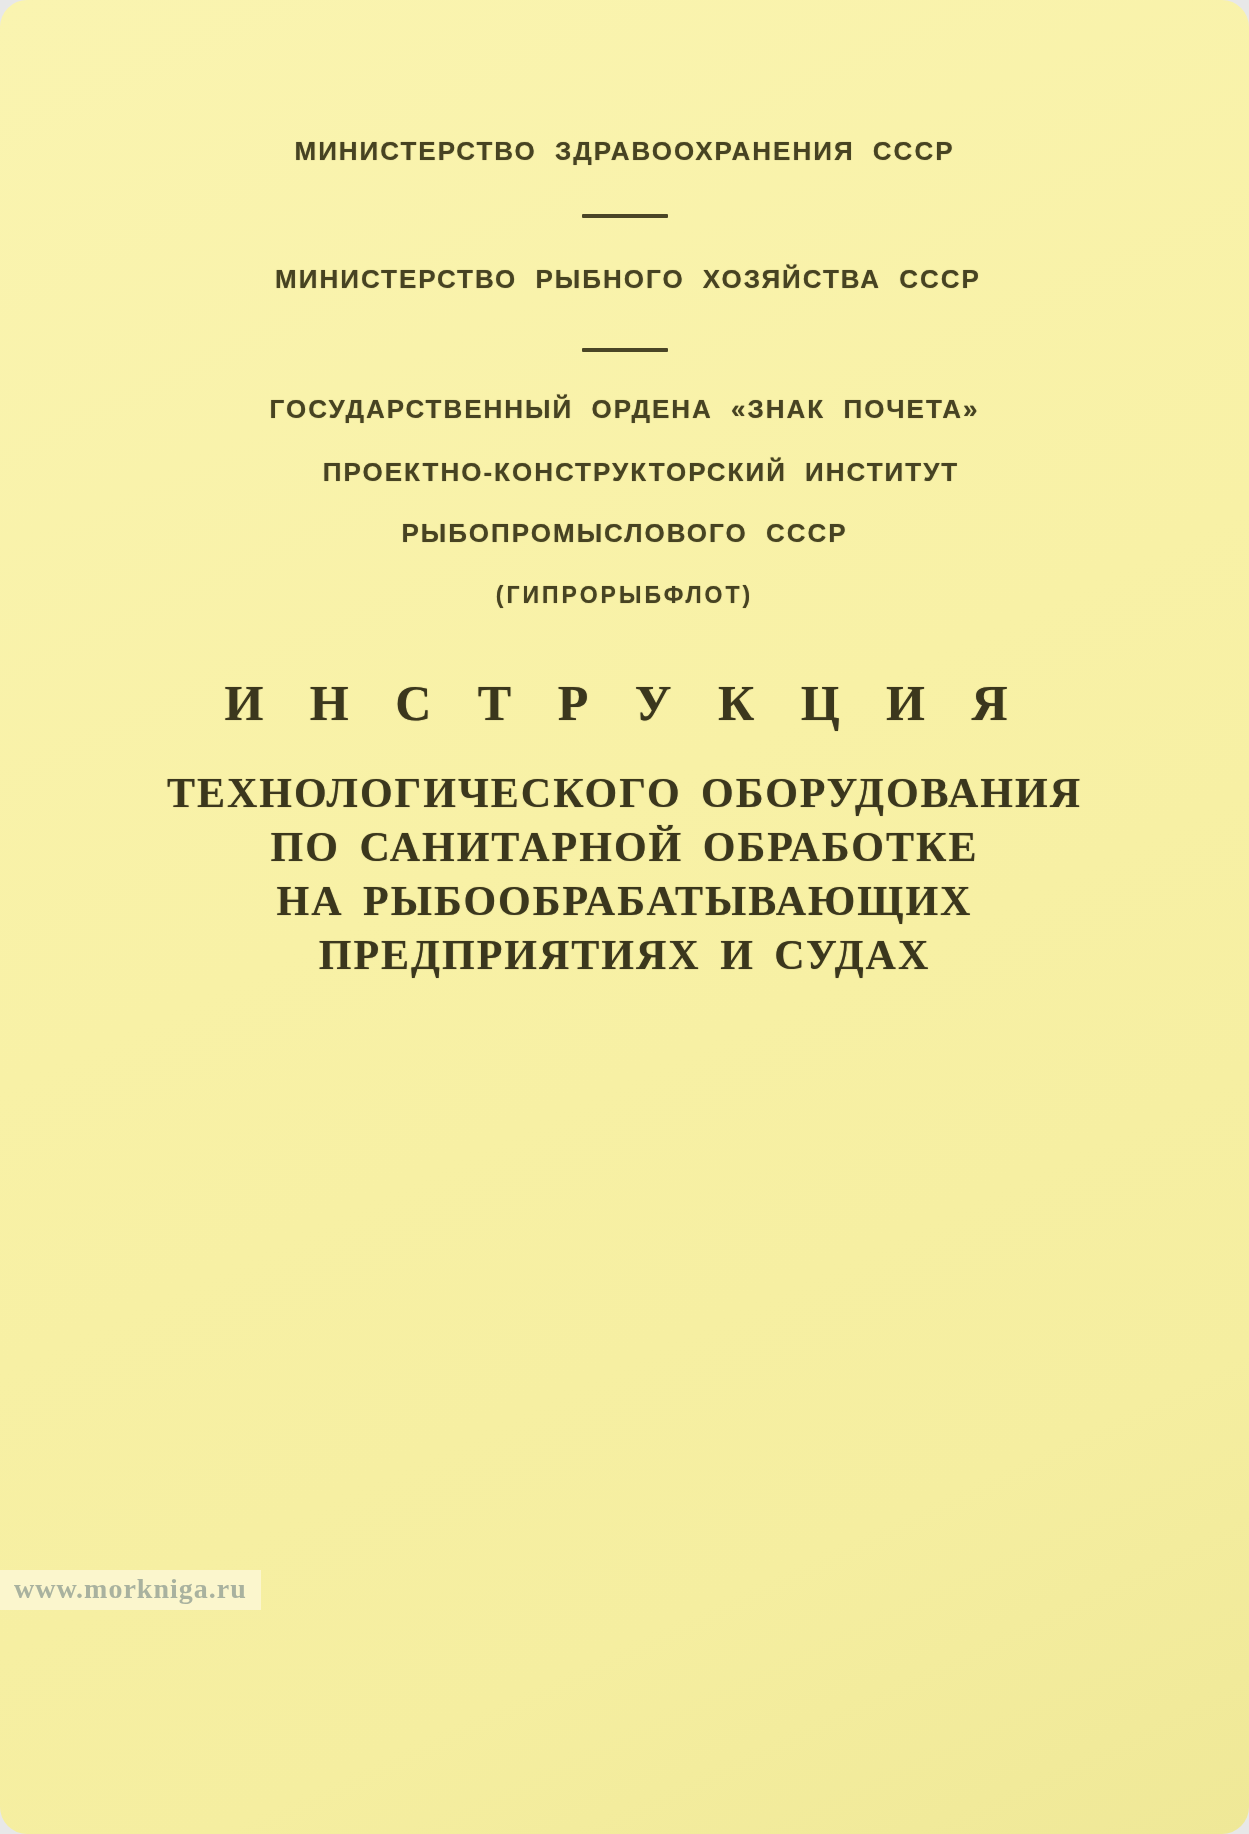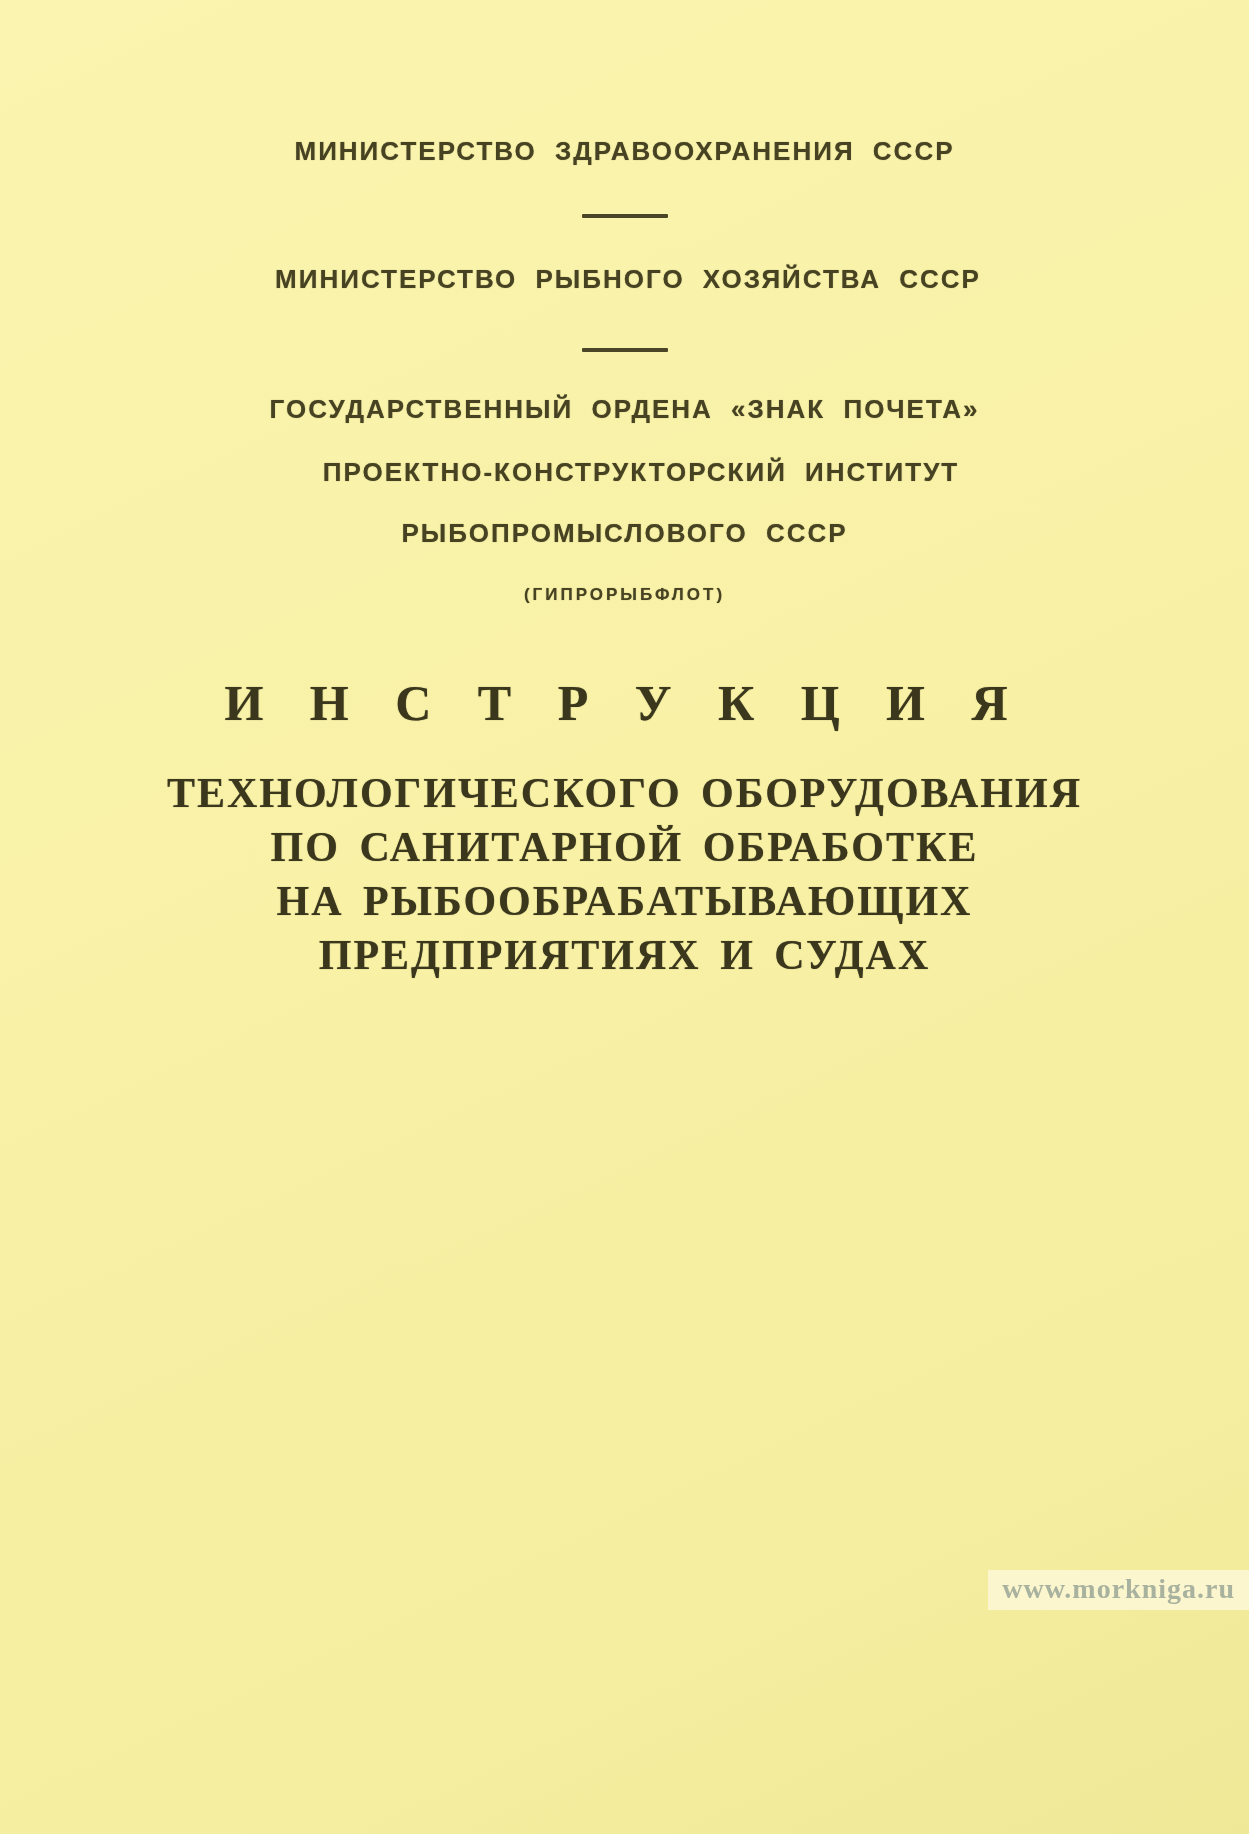--- a/index.html
+++ b/index.html
@@ -8,41 +8,42 @@
     background: #e8e8e8;
   }
   .page {
     position: relative;
     width: 1249px;
     height: 1834px;
     margin: 0 auto;
     overflow: hidden;
     background: linear-gradient(155deg, #faf4b0 0%, #f8f1a6 45%, #f5eea0 80%, #efe897 100%);
     font-family: "Liberation Sans", sans-serif;
+    border-radius: 27px;
   }
 
   
   .ministry-block {
     position: absolute;
     top: 134px;
     left: 0;
     right: 0;
     text-align: center;
     color: #474322;
   }
   .m-line {
     font-weight: bold;
     font-size: 26px;
     line-height: 34px;
     letter-spacing: 2px;
     word-spacing: 9px;
     text-shadow: 0 0 1px rgba(71, 67, 34, 0.55);
   }
   .m-line.small {
-    font-size: 17px;
+    font-size: 23px;
     letter-spacing: 3px;
   }
   .rule {
     width: 86px;
     height: 4px;
     background: #4a4526;
     margin: 0 auto;
     border-radius: 1px;
   }
   .rule.r1 { margin-top: 46px; }
@@ -80,22 +81,22 @@
     letter-spacing: 2px;
     word-spacing: 7px;
     text-shadow: 0 0 1px rgba(59, 55, 29, 0.55);
   }
 
   
   .watermark {
     position: absolute;
     top: 1570px;
     left: 0;
-    right: 0;
-    text-align: right;
+    right: 16px;
+    text-align: left;
   }
   .watermark .wm-box {
     display: inline-block;
     background: #fbf6cd;
     padding: 3px 14px 5px;
     font-family: "Liberation Serif", serif;
     font-weight: bold;
     font-size: 28px;
     letter-spacing: 1px;
     color: #a9b29f;

